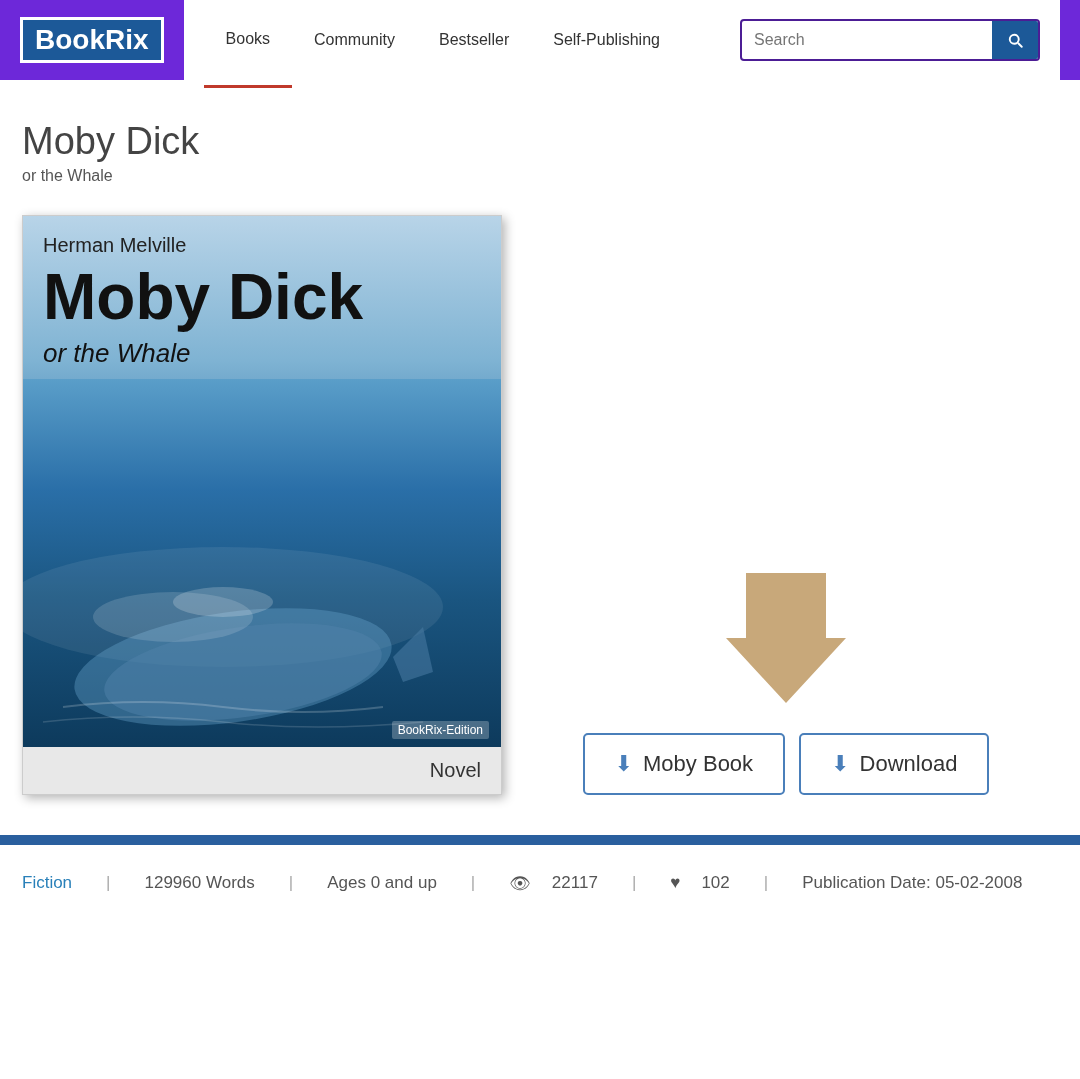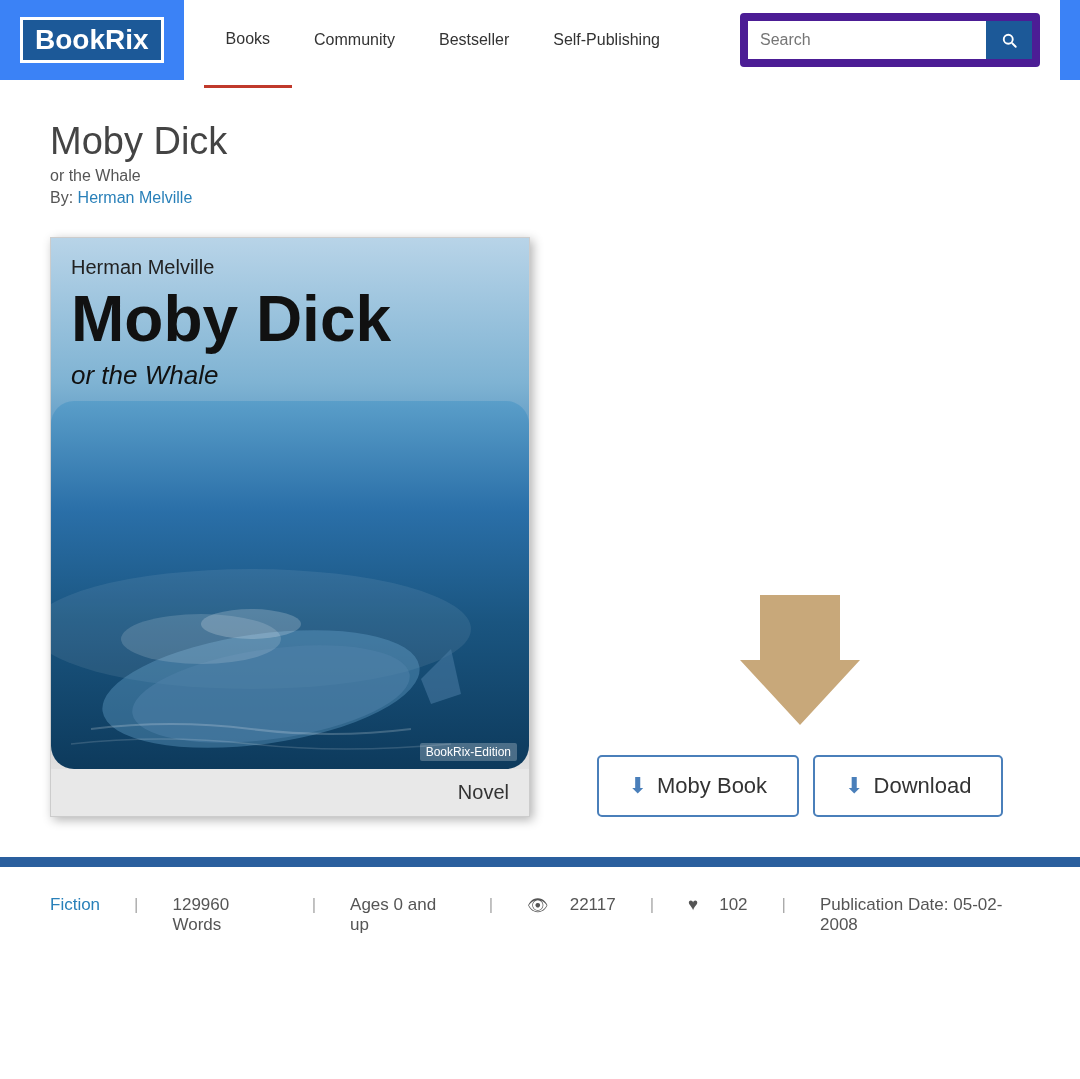--- a/index.html
+++ b/index.html
@@ -1,20 +1,20 @@
 <!DOCTYPE html>
 <html><head>
   <meta charset="utf-8">
   <style>
     * { margin: 0; padding: 0; box-sizing: border-box; }
     body { font-family: Arial, sans-serif; background: #fff; color: #333; width: 1080px; min-height: 1079px; }
 
     
     .header {
-      background: #3b82f6;
+      background: #6d28d9;
       height: 80px;
       display: flex;
       align-items: center;
       padding: 0 20px;
       gap: 0;
     }
     .logo {
       background: #1c5998;
       border: 3px solid #fff;
       color: #fff;
@@ -46,21 +46,21 @@
     .nav-item.active {
       color: #333;
       border-bottom: 3px solid #c0392b;
     }
     .search-area {
       margin-left: auto;
       display: flex;
       align-items: center;
     }
     .search-box {
-      border: 8px solid #4c1d95;
+      border: 2px solid #4c1d95;
       border-radius: 4px;
       overflow: hidden;
       display: flex;
       align-items: center;
       width: 300px;
     }
     .search-input {
       border: none;
       outline: none;
       font-size: 16px;
@@ -78,21 +78,21 @@
       justify-content: center;
     }
     .search-icon-svg {
       width: 18px;
       height: 18px;
       fill: #fff;
     }
 
     
     .main {
-      padding: 40px 50px 20px 50px;
+      padding: 40px 50px 20px 22px;
     }
     .book-title {
       font-size: 38px;
       font-weight: 400;
       color: #444;
       margin-bottom: 4px;
     }
     .book-subtitle {
       font-size: 16px;
       color: #555;
@@ -149,21 +149,20 @@
       margin-top: 6px;
     }
     .cover-ocean {
       flex: 1;
       background: linear-gradient(180deg, #5a9ec9 0%, #2a6fa8 30%, #1a5580 60%, #0d3a5c 100%);
       position: relative;
       display: flex;
       align-items: center;
       justify-content: center;
       overflow: hidden;
-      border-radius: 23px;
     }
     .cover-edition-badge {
       position: absolute;
       bottom: 8px;
       right: 12px;
       background: rgba(255,255,255,0.25);
       color: #fff;
       font-size: 12px;
       padding: 2px 6px;
       border-radius: 2px;
@@ -265,24 +264,20 @@
           </svg>
         </button>
       </div>
     </div>
   </div>
 </div>
 
 <div class="main">
   <h1 class="book-title">Moby Dick</h1>
   <p class="book-subtitle">or the Whale</p>
-  <p class="book-author">
-    <span>By:</span>
-    <a href="#">Herman Melville</a>
-  </p>
 
   <div class="content-area">
 
     <div class="book-cover-container">
       <div class="book-cover">
         <div class="cover-top">
           <div class="cover-author-name">Herman Melville</div>
           <div class="cover-book-title">Moby Dick</div>
           <div class="cover-subtitle">or the Whale</div>
         </div>

